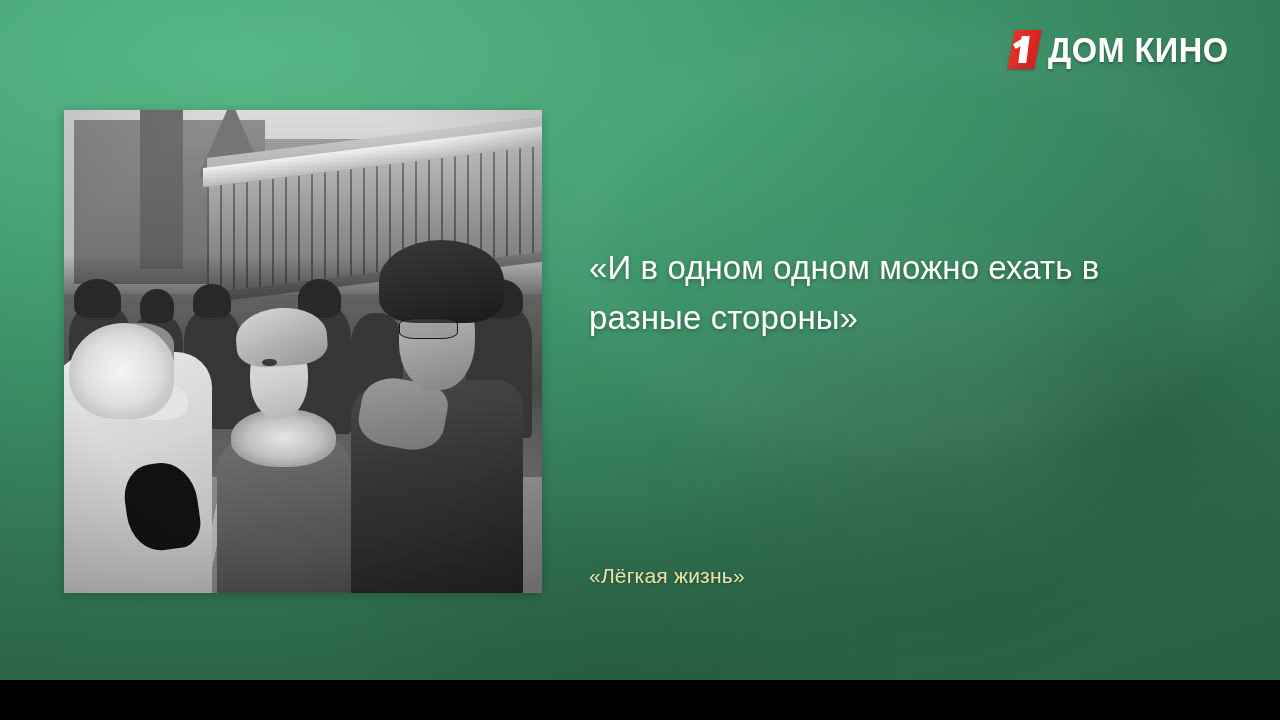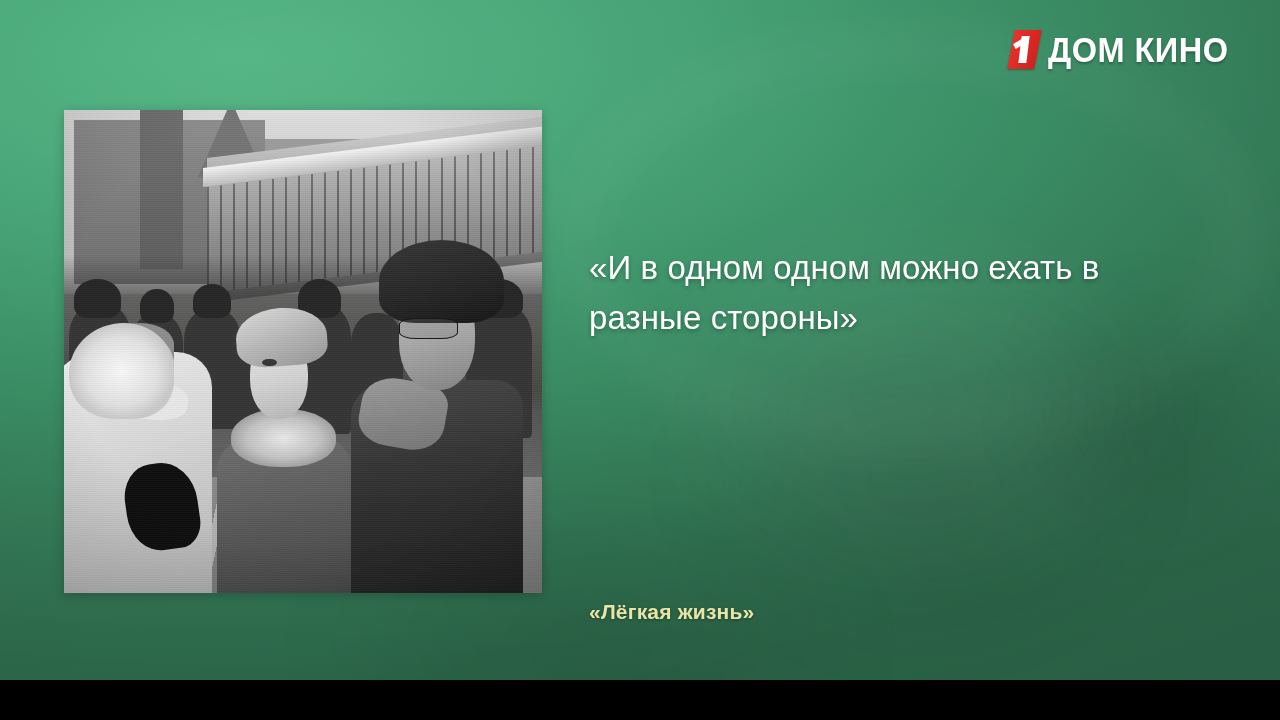--- a/index.html
+++ b/index.html
@@ -291,24 +291,23 @@
     font-weight: 400;
     letter-spacing: 0.1px;
     text-shadow: 0 2px 4px rgba(0,0,0,0.30);
   }
   .caption {
     position:absolute;
     left: 589px; top: 562px;
     color: #e9e5a6;
     font-size: 21px;
     line-height: 28px;
-    font-weight: 700;
+    font-weight: 400;
     letter-spacing: 0.2px;
     text-shadow: 0 1px 3px rgba(0,0,0,0.32);
-    margin-top: 36px;
   }
 </style>
 </head>
 <body>
 
 <div id="stage">
 
   <div class="bg-base"></div>
   <div class="bg-arc"></div>
   <div class="bg-swirl-a"></div>

